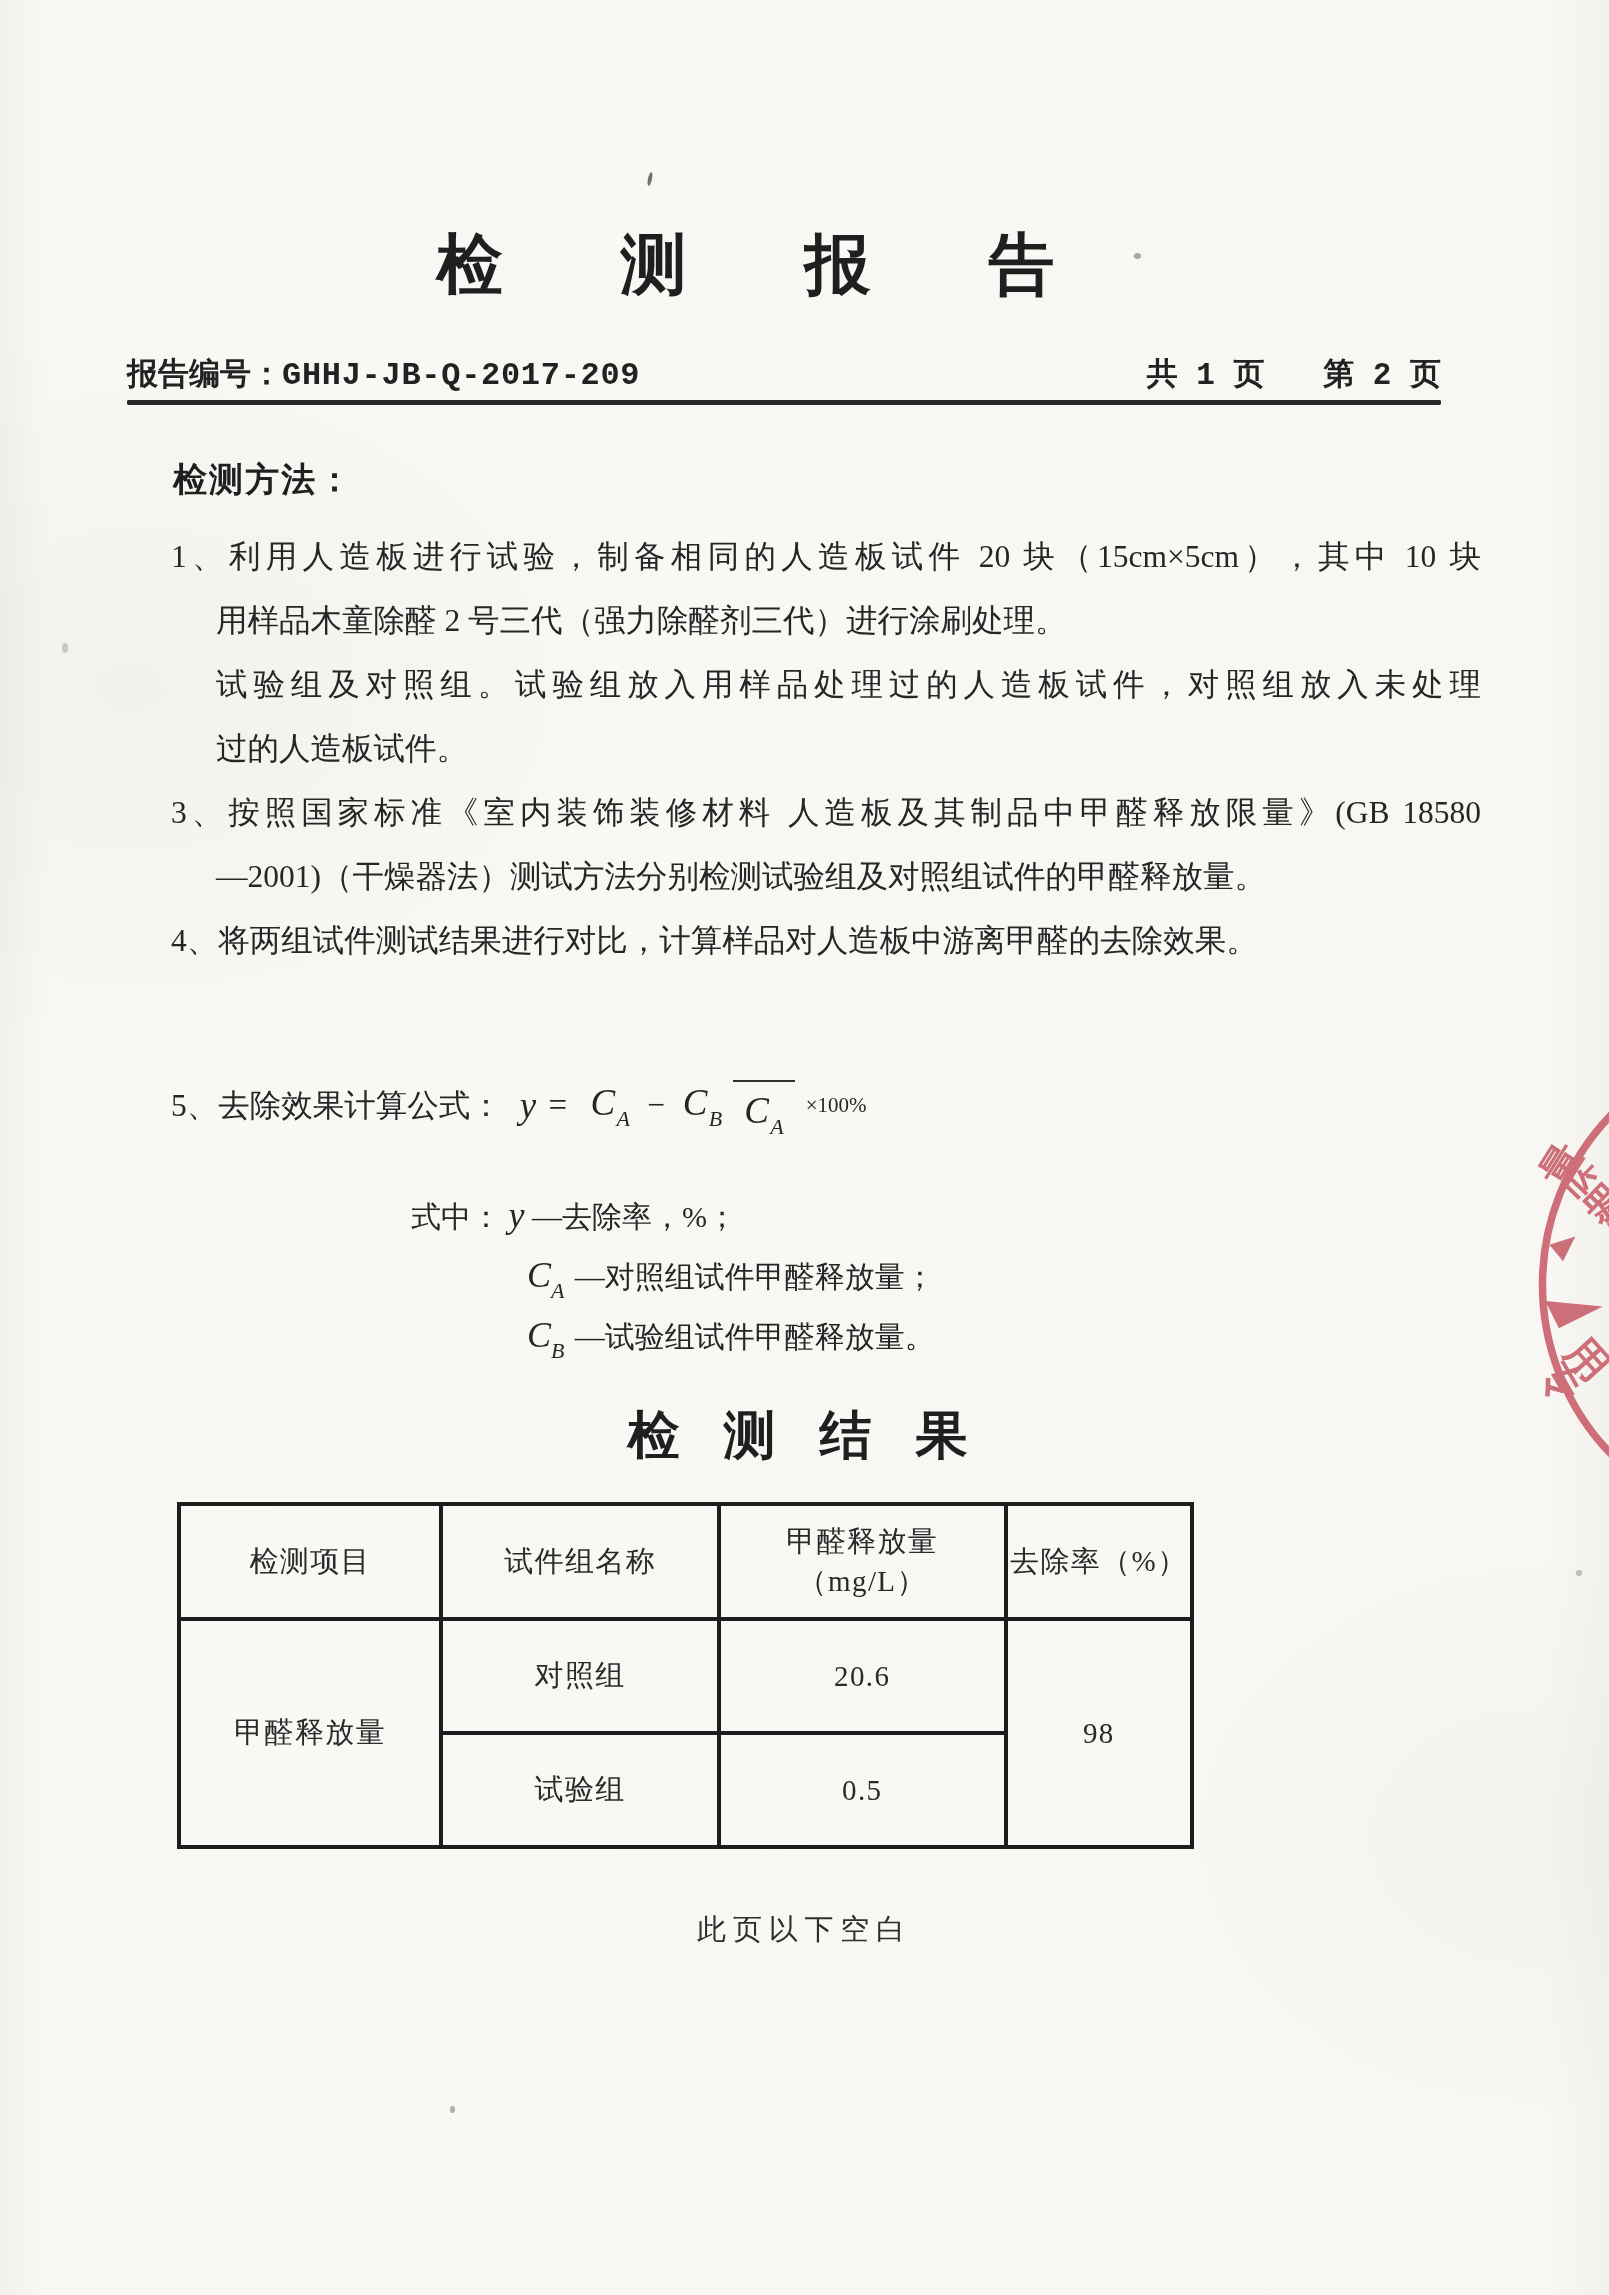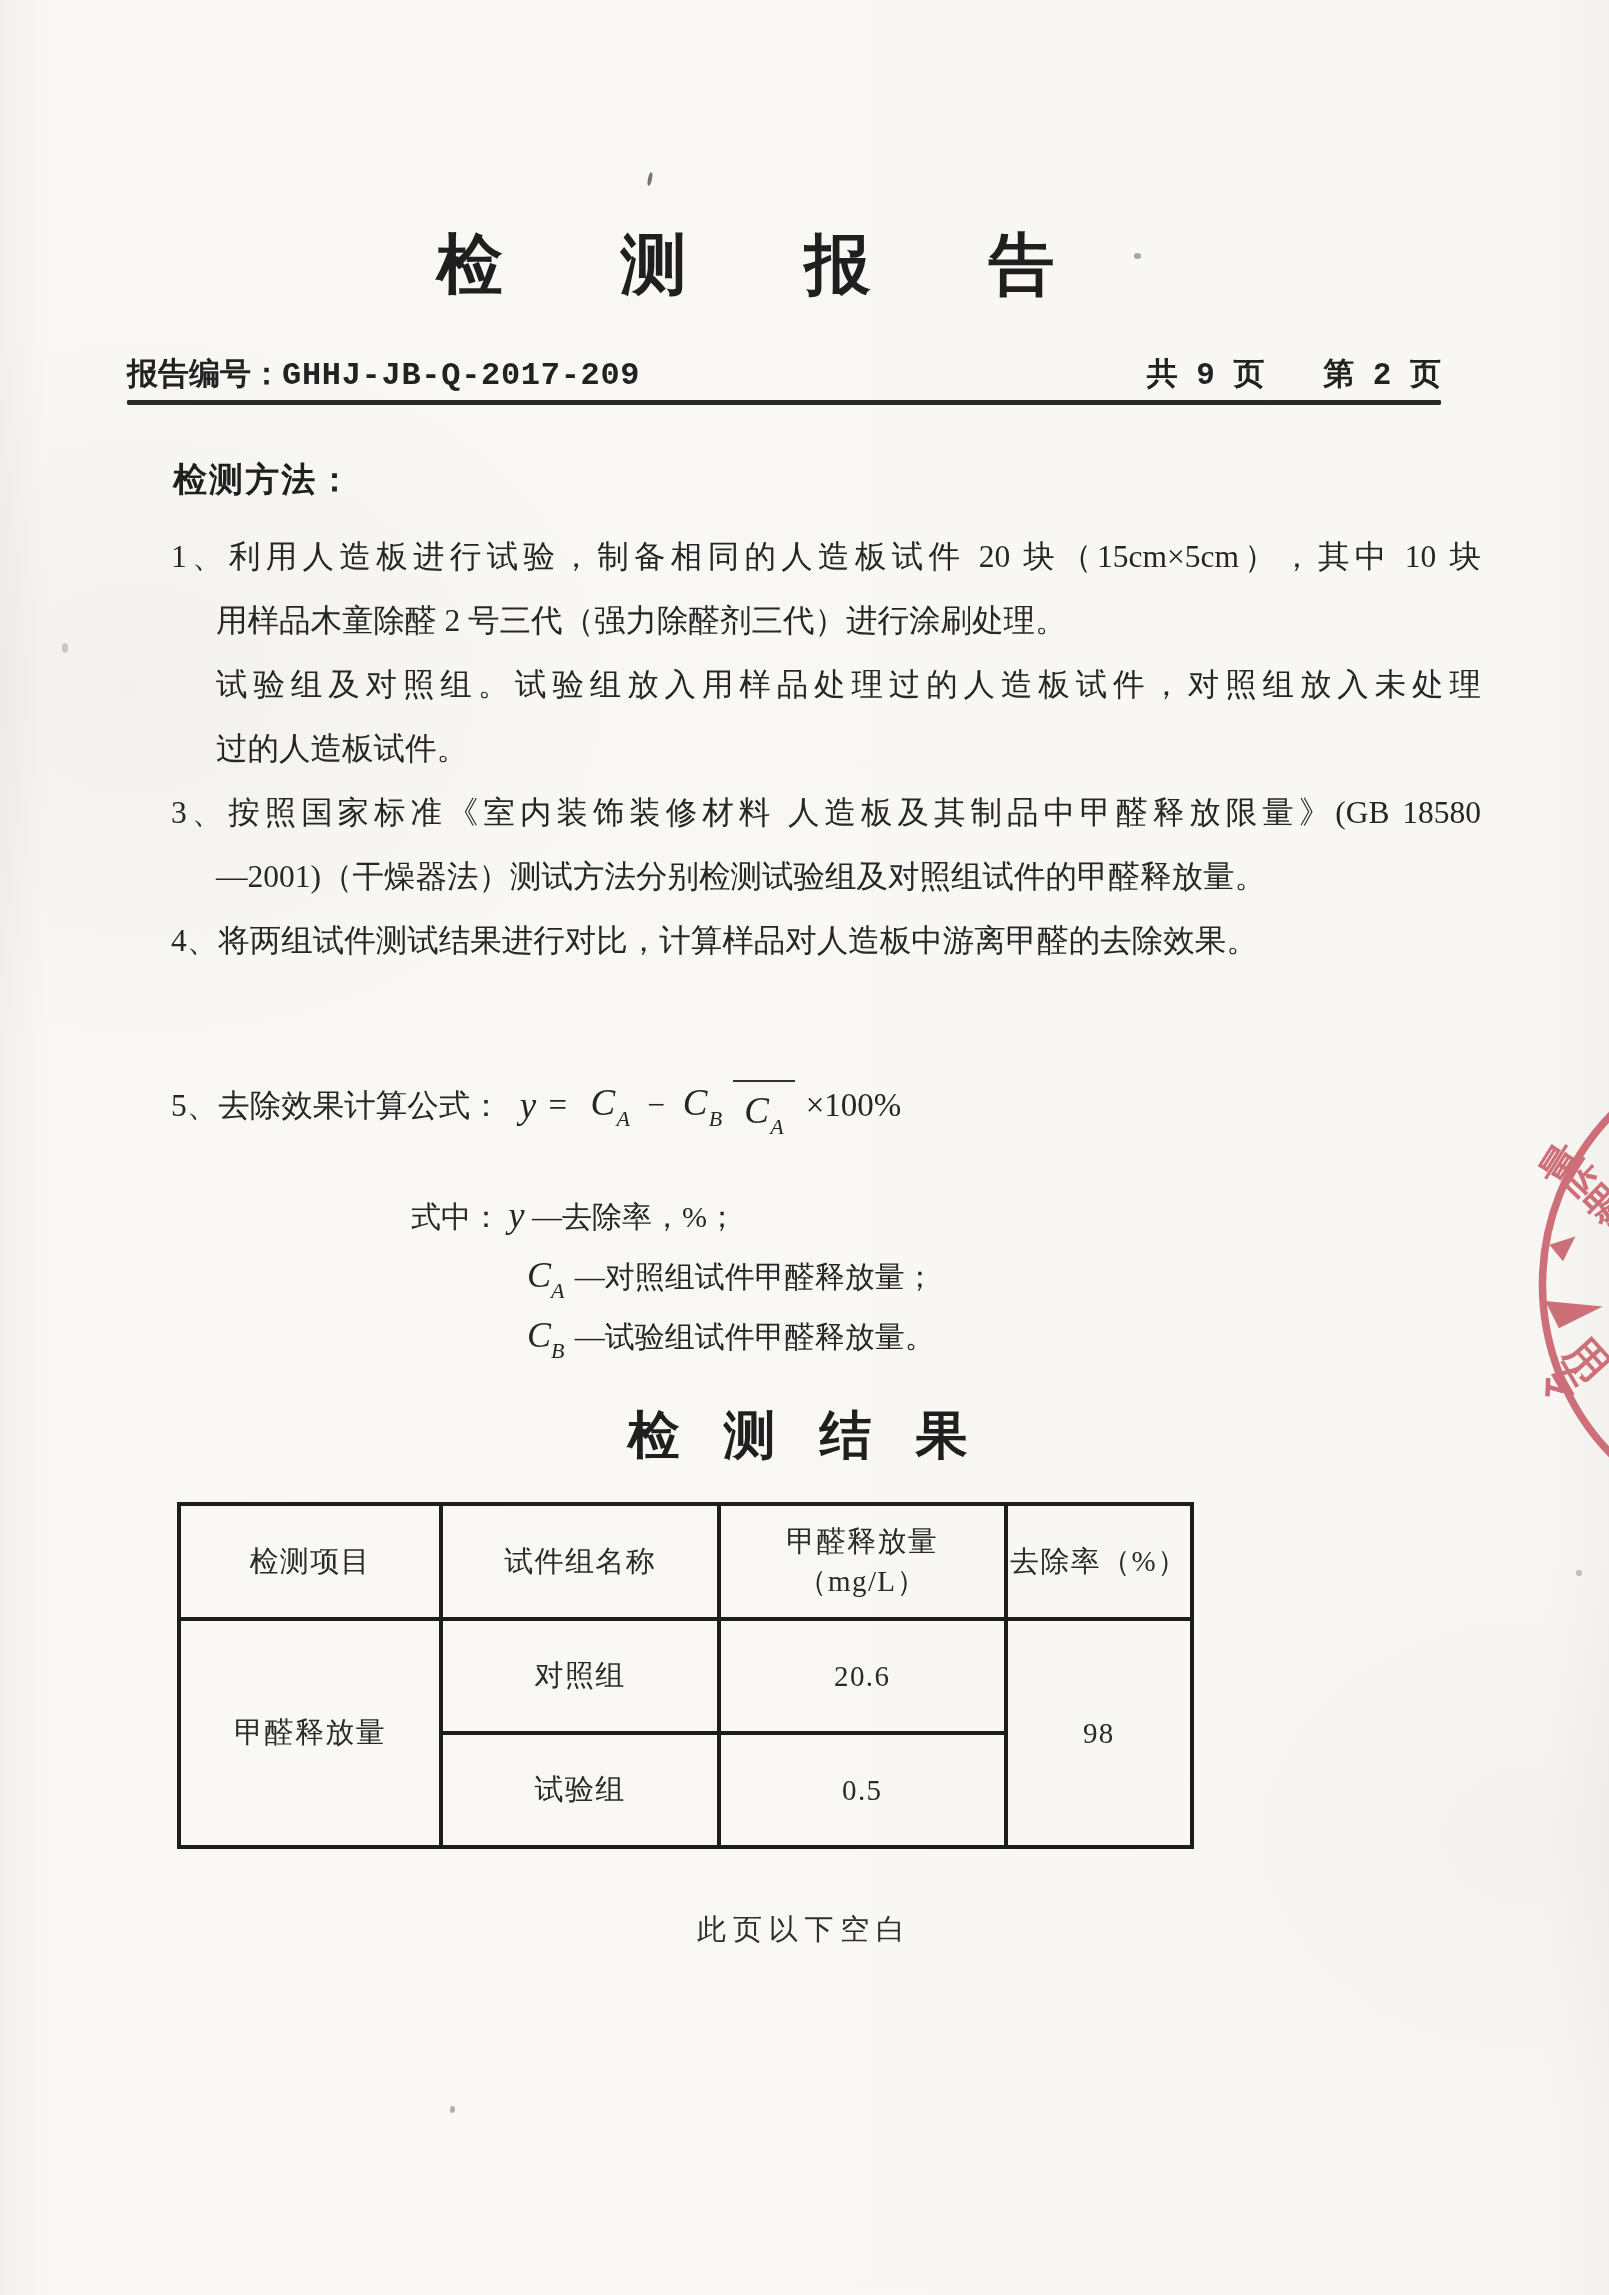--- a/index.html
+++ b/index.html
@@ -60,21 +60,21 @@
   }
   .item5 .label{white-space:nowrap;}
   .formula{display:flex;align-items:center;margin-left:18px;font-family:"Liberation Serif","DejaVu Serif",serif;}
   .fvar{font-style:italic;font-size:37px;}
   .fsub{font-style:italic;font-size:22px;position:relative;top:11px;margin-left:1.4px;}
   .feq{font-size:33px;margin:0 12.3px;}
   .frac{display:inline-flex;flex-direction:row;align-items:center;text-align:center;}
   .frac .num{padding:0 11px 6.8px;white-space:nowrap;}
   .frac .den{border-top:2.7px solid #333;padding:6.8px 11px 0;white-space:nowrap;}
   .fop{font-size:31.5px;margin:0 9.6px;}
-  .ftimes{font-size:33px;margin-left:11px;white-space:nowrap;}
+  .ftimes{font-size:21px;margin-left:11px;white-space:nowrap;}
 
   .legend{
     position:absolute;top:1185px;left:411px;width:821px;
     font-size:30px;color:#262626;
   }
   .legend-row{height:60px;line-height:60px;white-space:nowrap;}
   .legend-row.cont{padding-left:116px;}
   .legend .lvar{font-style:italic;font-size:36px;}
   .legend .lsub{font-style:italic;font-size:22px;position:relative;top:11px;margin-right:2.7px;}
 
@@ -121,21 +121,21 @@
   <div class="speck" style="left:450px;top:2106px;width:4.8px;height:6.8px;opacity:.4;"></div>
   <div class="speck" style="left:1576px;top:1570px;width:5.5px;height:5.5px;opacity:.3;"></div>
 
   <div class="doc-title">检测报告</div>
 
   <div class="meta-row">
     <div class="meta-left">
       <span>报告编号：</span><span class="num">GHHJ-JB-Q-2017-209</span>
     </div>
     <div class="meta-right">
-      <span>共 9 页</span>
+      <span>共 1 页</span>
       <span class="group-gap">第 2 页</span>
     </div>
   </div>
   <div class="rule"></div>
 
   <div class="methods-heading">检测方法：</div>
 
   <div class="methods">
     <div class="m-line stretch">1、利用人造板进行试验，制备相同的人造板试件 20 块（15cm×5cm），其中 10 块</div>
     <div class="m-line indent">用样品木童除醛 2 号三代（强力除醛剂三代）进行涂刷处理。</div>

